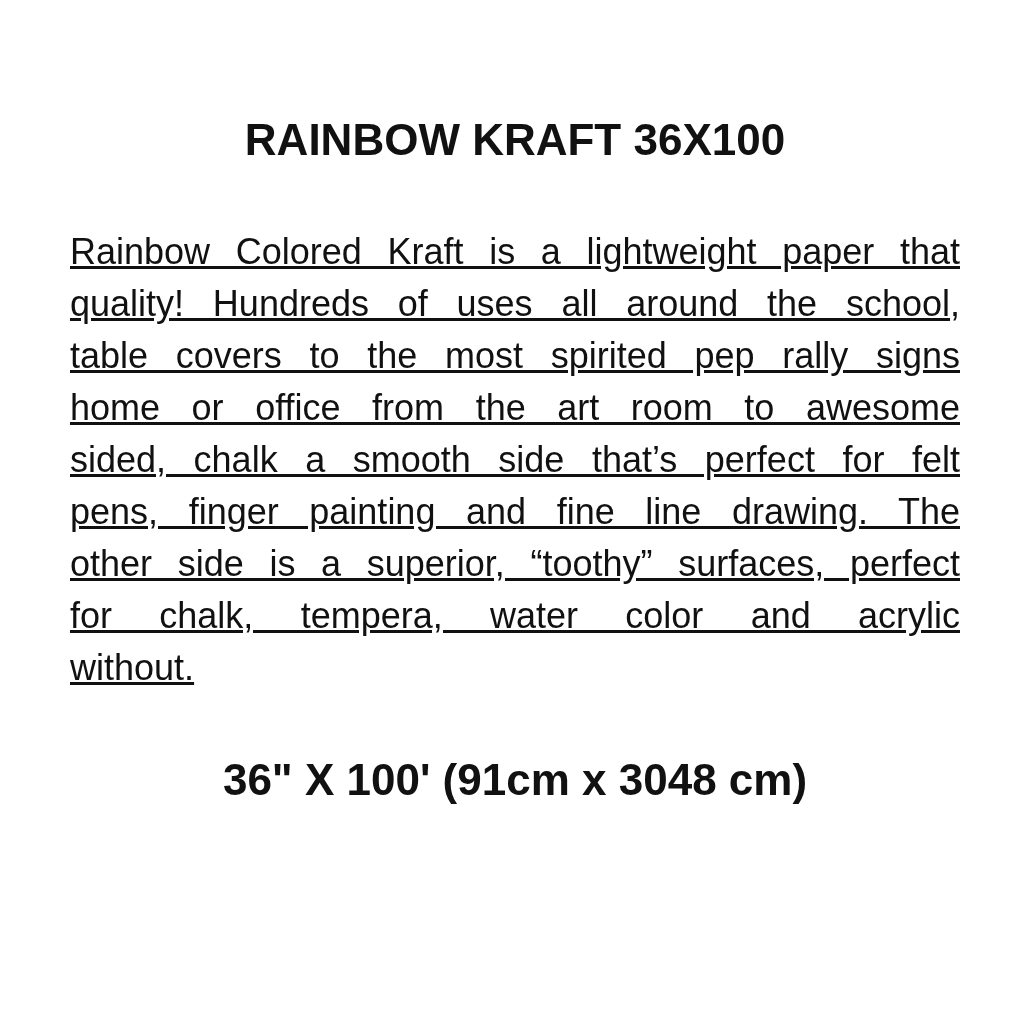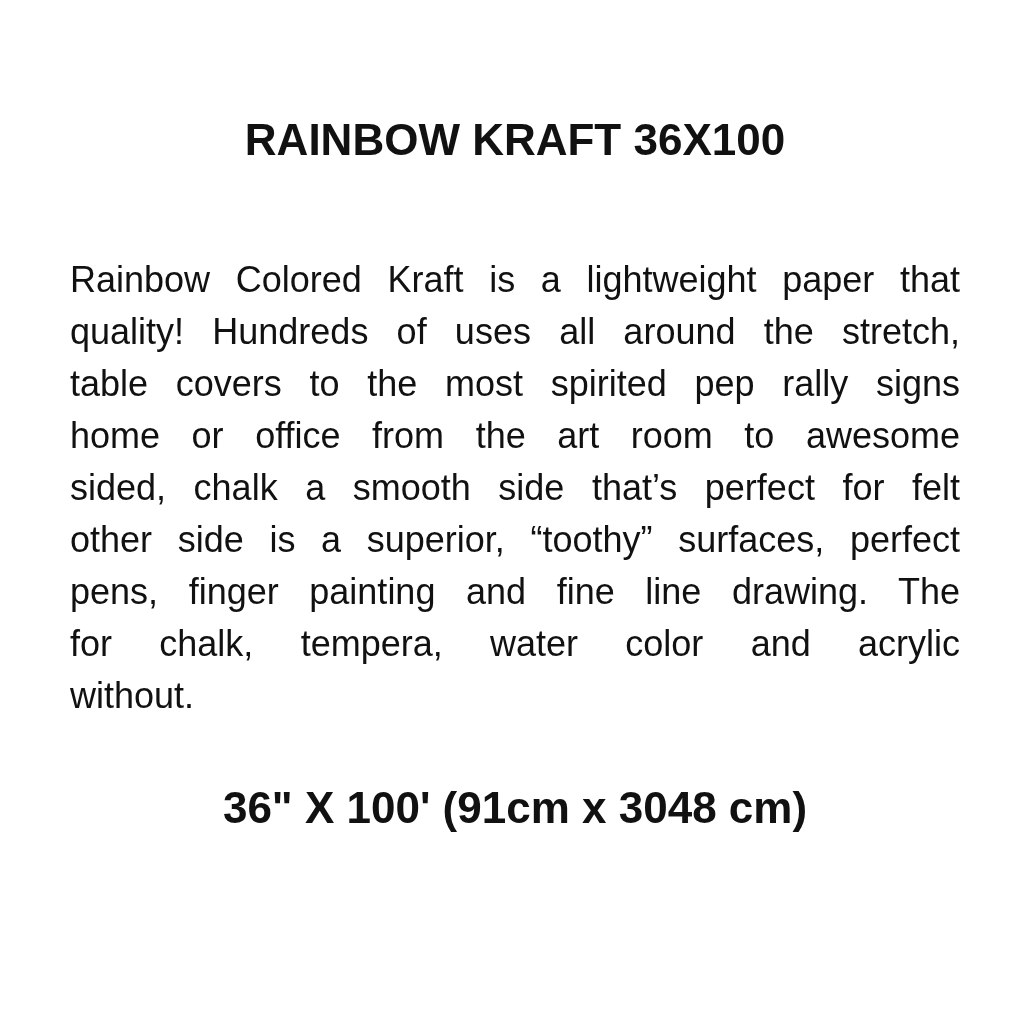--- a/index.html
+++ b/index.html
@@ -27,24 +27,25 @@
   .title {
     margin: 0;
     padding-top: 114px;
     font-size: 44px;
     line-height: 52px;
     font-weight: bold;
     text-align: center;
     white-space: nowrap;
   }
   .paragraph {
-    margin-top: 88px;
+    margin-top: 60px;
     font-size: 36px;
     line-height: 52px;
     font-weight: normal;
+    text-decoration: underline;
   }
   .paragraph .line {
     text-align: justify;
     text-align-last: justify;
   }
   .paragraph .line.last {
     text-align-last: left;
     word-spacing: 13px;
   }
   .size-line {
@@ -58,24 +59,24 @@
 </style>
 </head>
 <body style="background: rgb(255, 255, 255); color: rgb(17, 17, 17);">
 
 <div class="page">
   <div class="content">
     <h1 class="title">RAINBOW KRAFT 36X100</h1>
 
     <div class="paragraph">
         <div class="line">Rainbow Colored Kraft is a lightweight paper that</div>
-        <div class="line">quality! Hundreds of uses all around the stretch,</div>
+        <div class="line">quality! Hundreds of uses all around the school,</div>
         <div class="line">table covers to the most spirited pep rally signs</div>
         <div class="line">home or office from the art room to awesome</div>
         <div class="line">sided, chalk a smooth side that’s perfect for felt</div>
+        <div class="line">pens, finger painting and fine line drawing. The</div>
         <div class="line">other side is a superior, “toothy” surfaces, perfect</div>
-        <div class="line">pens, finger painting and fine line drawing. The</div>
         <div class="line last">for chalk, tempera, water color and acrylic without.</div>
       </div>
 
     <div class="size-line">36" X 100' (91cm x 3048 cm)</div>
   </div>
 </div>
 
 </body></html>

